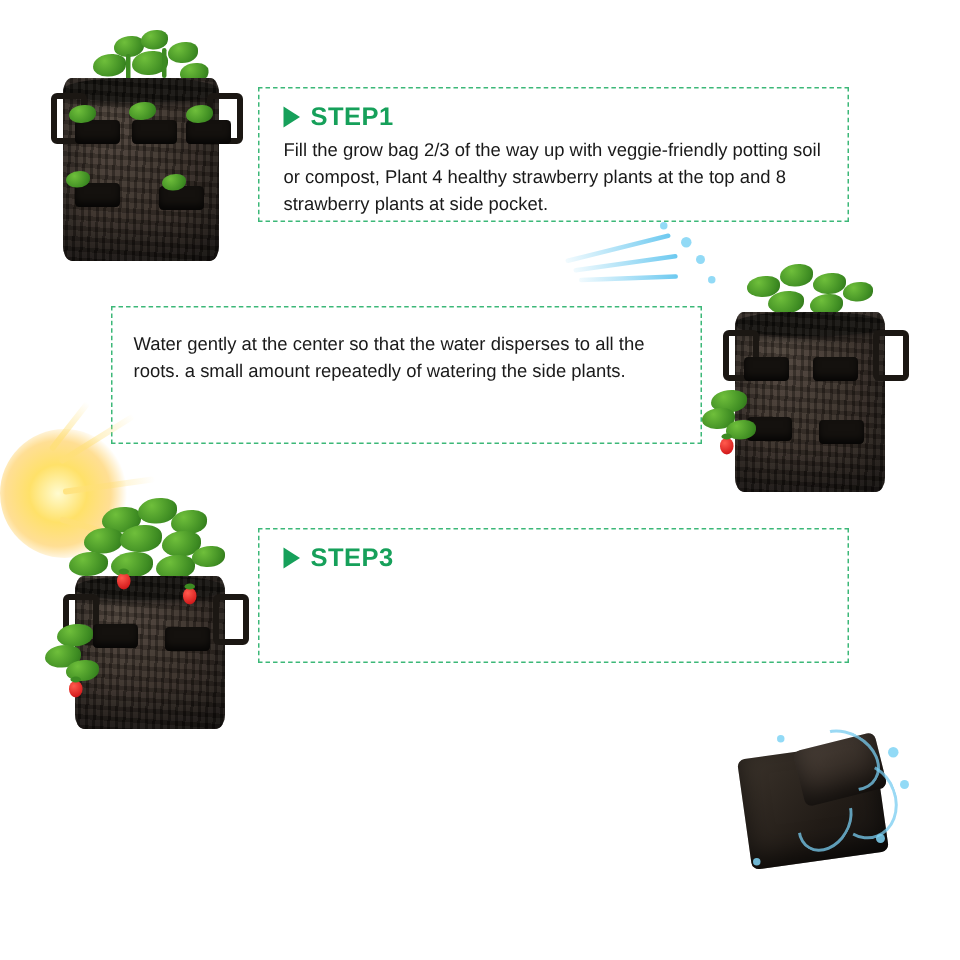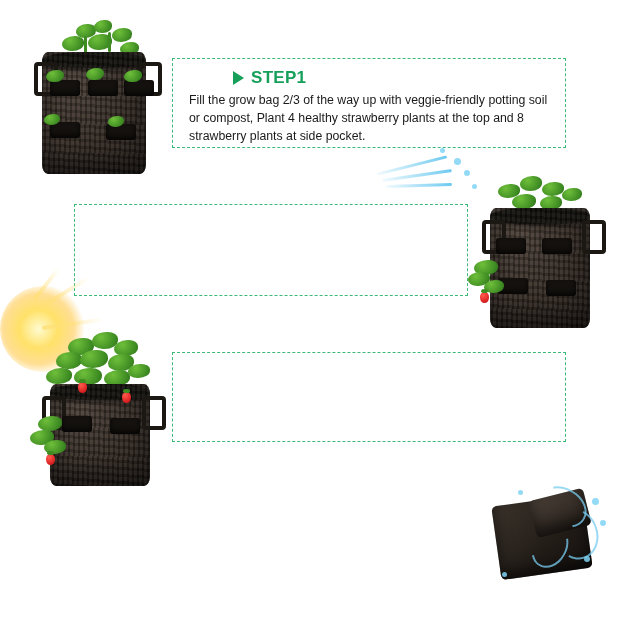--- a/index.html
+++ b/index.html
@@ -36,21 +36,20 @@
   }
   .step-body {
     font-size: 12.3px;
     color: #1a1a1a;
     line-height: 1.45;
   }
   .title-row {
     display: flex;
     align-items: center;
     gap: 7px;
-    margin-left: 44px;
   }
   .title-row.right {
     justify-content: flex-end;
   }
   .tri {
     width: 0;
     height: 0;
     border-top: 7px solid transparent;
     border-bottom: 7px solid transparent;
   }
@@ -264,20 +263,21 @@
       <div class="stream" style="left:6px; top:34px; width:70px; transform:rotate(-8deg);"></div>
       <div class="stream" style="left:10px; top:44px; width:66px; transform:rotate(-2deg);"></div>
       <div class="drop" style="left:78px; top:18px; width:7px; height:7px;"></div>
       <div class="drop" style="left:88px; top:30px; width:6px; height:6px;"></div>
       <div class="drop" style="left:96px; top:44px; width:5px; height:5px;"></div>
       <div class="drop" style="left:64px; top:8px; width:5px; height:5px;"></div>
     </div>
   </div>
 
   <div class="step-box" id="box2">
+    <div class="step-body">Water gently at the center so that the water disperses to all the roots. a small amount repeatedly of watering the side plants.</div>
   </div>
 
   <div class="sun">
     <div class="sun-ray" style="left:40px; top:20px; width:58px; transform:rotate(-32deg);"></div>
     <div class="sun-ray" style="left:42px; top:40px; width:62px; transform:rotate(-8deg);"></div>
     <div class="sun-ray" style="left:40px; top:58px; width:54px; transform:rotate(16deg);"></div>
     <div class="sun-ray" style="left:34px; top:12px; width:40px; transform:rotate(-52deg);"></div>
   </div>
 
   <div class="planter" style="left:22px; top:320px; width:160px; height:176px;">
@@ -305,20 +305,24 @@
 
     <div class="leaf" style="left:16px; top:96px; width:24px; height:15px;"></div>
     <div class="leaf" style="left:8px; top:110px; width:24px; height:15px;"></div>
     <div class="leaf" style="left:22px; top:120px; width:22px; height:14px;"></div>
     <div class="berry" style="left:24px; top:134px;"></div>
     <div class="berry" style="left:100px; top:72px;"></div>
     <div class="berry" style="left:56px; top:62px;"></div>
   </div>
 
   <div class="step-box" id="box3">
+    <div class="title-row">
+      <span class="tri tri-right"></span>
+      <span class="step-title">STEP3</span>
+    </div>
   </div>
 
   <div class="planter" style="left:488px; top:486px; width:130px; height:110px;">
     <div class="folded" style="left:8px; top:14px; width:92px; height:74px; transform:rotate(-8deg);">
     </div>
     <div class="folded" style="left:44px; top:8px; width:56px; height:38px; transform:rotate(-14deg); background:linear-gradient(160deg,#4a4038,#241d18);">
     </div>
 
     <div class="water-splash" style="left:50px; top:2px; width:46px; height:34px; transform:rotate(30deg);"></div>
     <div class="water-splash" style="left:62px; top:26px; width:48px; height:40px; transform:rotate(70deg);"></div>

